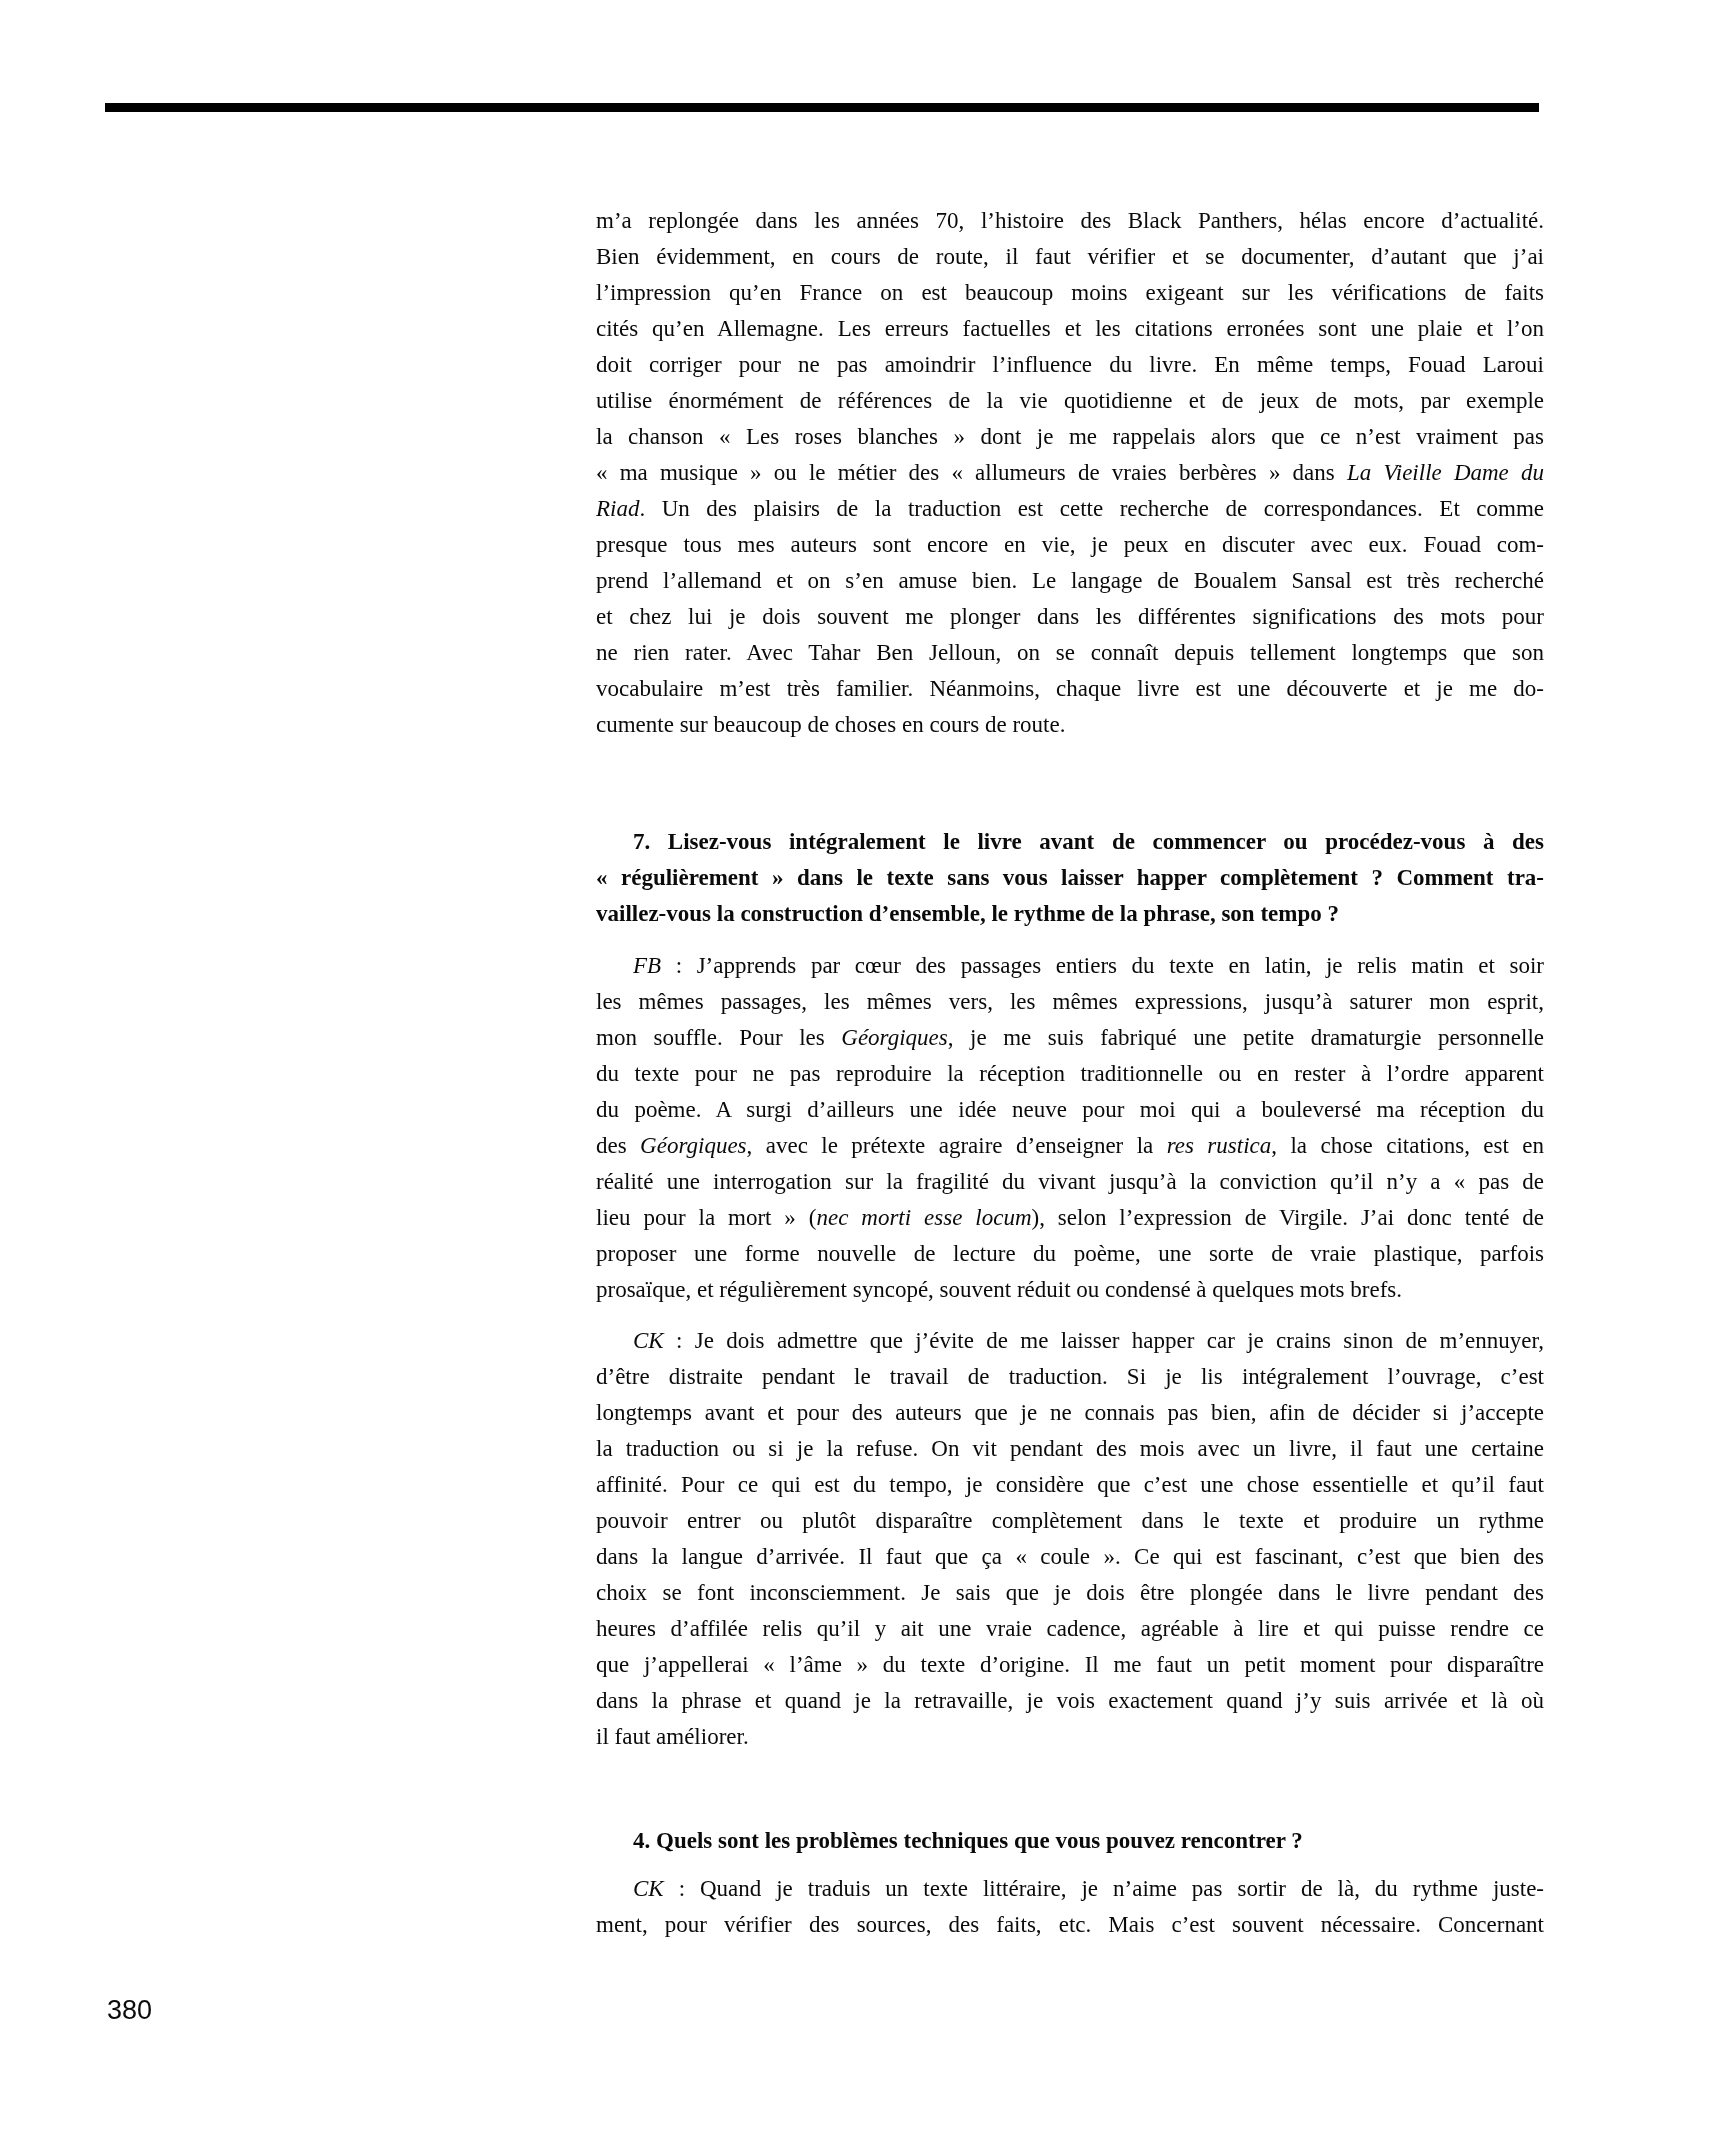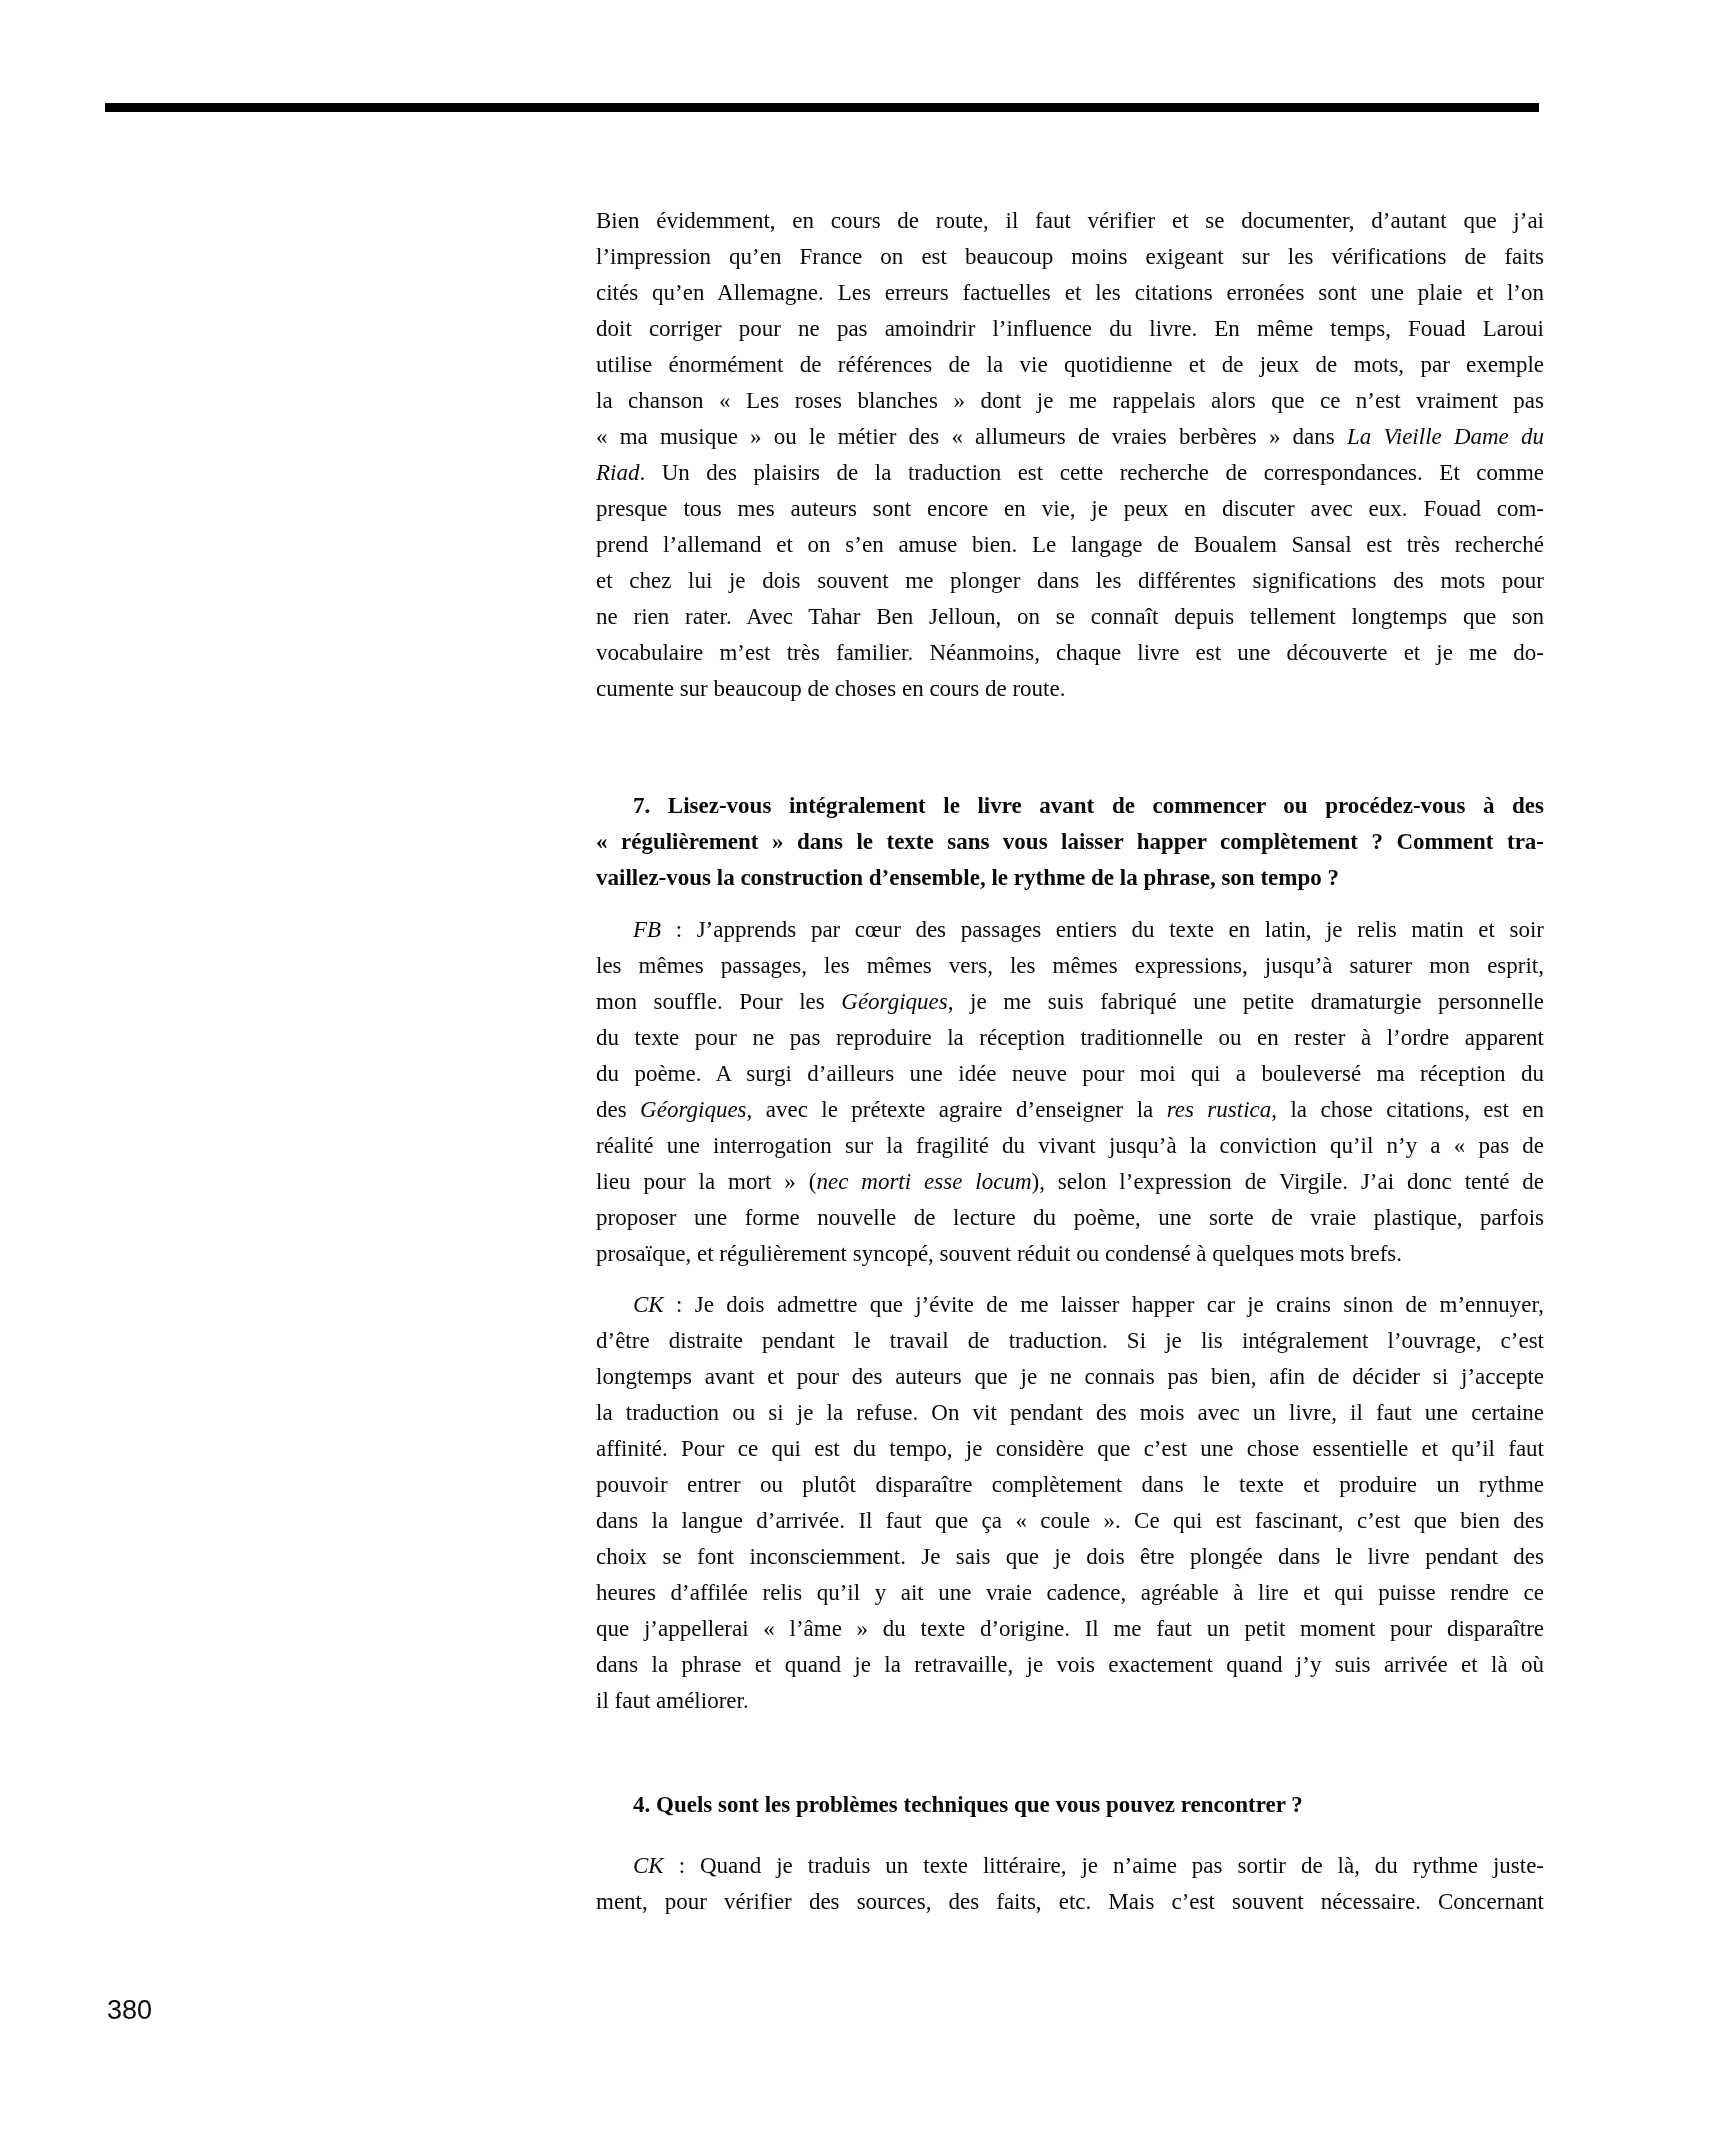--- a/index.html
+++ b/index.html
@@ -36,38 +36,39 @@
   }
   .line.just { text-align-last: justify; }
   .line.indent { padding-left: 37px; }
   .heading .line { font-weight: bold; }
   .it { font-style: italic; }
   
   .question-3-heading   { margin-top: 81px; }
   .fb-answer-paragraph  { margin-top: 16.4px; }
   .ck-answer-paragraph  { margin-top: 14.6px; }
   .question-4-heading   { margin-top: 68px; }
-  .ck-answer-2-paragraph{ margin-top: 25px; }
+  .ck-answer-2-paragraph{ margin-top: 12px; }
   .page-number {
     position: absolute;
     left: 107px;
     top: 1997px;
     font-family: "Liberation Sans", sans-serif;
     font-size: 27px;
     line-height: 27.4px;
     color: #0a0a0a;
   }
 </style>
 </head>
 <body>
 
 <div class="page">
   <div class="top-rule"></div>
   <main class="text-column">
       <div class="block paragraph opening-paragraph">
+        <div class="line just"><span>m’a replongée dans les années 70, l’histoire des Black Panthers, hélas encore d’actualité.</span></div>
         <div class="line just"><span>Bien évidemment, en cours de route, il faut vérifier et se documenter, d’autant que j’ai</span></div>
         <div class="line just"><span>l’impression qu’en France on est beaucoup moins exigeant sur les vérifications de faits</span></div>
         <div class="line just"><span>cités qu’en Allemagne. Les erreurs factuelles et les citations erronées sont une plaie et l’on</span></div>
         <div class="line just"><span>doit corriger pour ne pas amoindrir l’influence du livre. En même temps, Fouad Laroui</span></div>
         <div class="line just"><span>utilise énormément de références de la vie quotidienne et de jeux de mots, par exemple</span></div>
         <div class="line just"><span>la chanson « Les roses blanches » dont je me rappelais alors que ce n’est vraiment pas</span></div>
         <div class="line just"><span>« ma musique » ou le métier des « allumeurs de vraies berbères » dans </span><span class="it">La Vieille Dame du</span></div>
         <div class="line just"><span class="it">Riad</span><span>. Un des plaisirs de la traduction est cette recherche de correspondances. Et comme</span></div>
         <div class="line just"><span>presque tous mes auteurs sont encore en vie, je peux en discuter avec eux. Fouad com-</span></div>
         <div class="line just"><span>prend l’allemand et on s’en amuse bien. Le langage de Boualem Sansal est très recherché</span></div>

